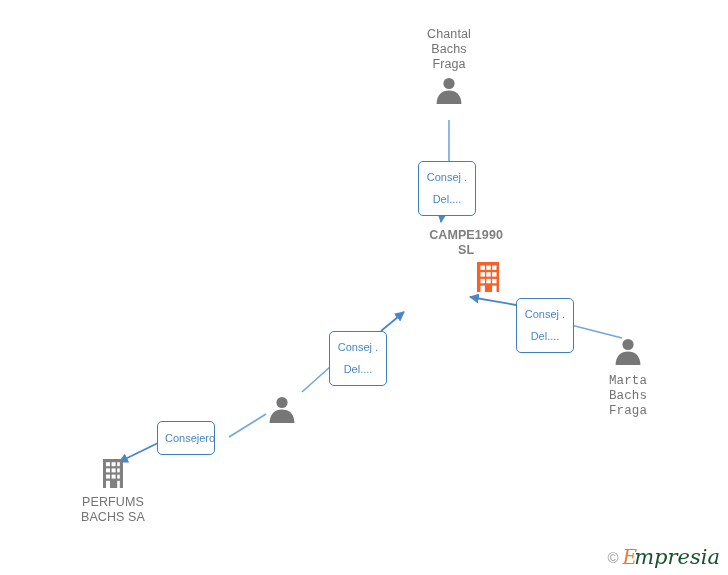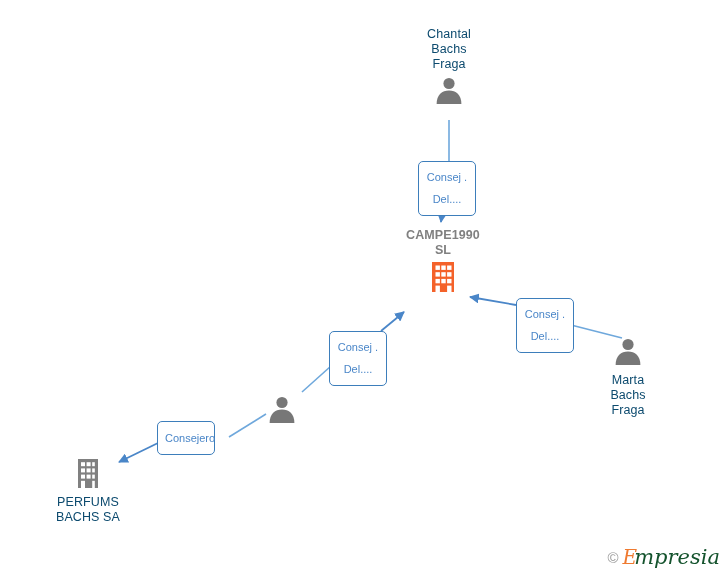--- a/index.html
+++ b/index.html
@@ -30,21 +30,21 @@
     position: absolute;
     display: flex;
     flex-direction: column;
     align-items: center;
     width: 120px;
     z-index: 3;
   }
   .node-label {
     font-size: 12.5px;
     line-height: 15px;
-    color: #0c4a6e;
+    color: #737373;
     text-align: center;
     white-space: pre-line;
     letter-spacing: 0.1px;
   }
   .node-label.company {
     font-weight: bold;
     color: #808080;
   }
   .node-icon {
     display: block;
@@ -132,21 +132,21 @@
 Bachs
 Fraga</div>
     <span class="node-icon">
       <svg width="30" height="30" viewBox="0 0 30 30">
         <circle cx="15" cy="8.5" r="5.6" fill="#777777"></circle>
         <path d="M2.6 29 C2.6 19.6 8.1 15.4 15 15.4 C21.9 15.4 27.4 19.6 27.4 29 Z" fill="#777777"></path>
       </svg>
     </span>
   </div>
 
-  <div class="node label-above" style="left:383px; top:228px;">
+  <div class="node label-above" style="left:383px; top:228px;align-items:flex-end;">
     <div class="node-label company">CAMPE1990
 SL</div>
     <span class="node-icon">
       <svg width="30" height="31" viewBox="0 0 30 31">
         <rect x="4" y="1" width="22" height="30" fill="#f4622a"></rect>
         <g fill="#ffffff">
           <rect x="7.5" y="4.5" width="4.4" height="4.4"></rect>
           <rect x="13.3" y="4.5" width="4.4" height="4.4"></rect>
           <rect x="19.1" y="4.5" width="4.4" height="4.4"></rect>
           <rect x="7.5" y="11.2" width="4.4" height="4.4"></rect>
@@ -155,42 +155,42 @@
           <rect x="7.5" y="17.9" width="4.4" height="4.4"></rect>
           <rect x="13.3" y="17.9" width="4.4" height="4.4"></rect>
           <rect x="19.1" y="17.9" width="4.4" height="4.4"></rect>
           <rect x="7.5" y="24.6" width="4.4" height="6.4"></rect>
           <rect x="19.1" y="24.6" width="4.4" height="6.4"></rect>
         </g>
       </svg>
     </span>
   </div>
 
-  <div class="node label-below" style="left:568px; top:336px;">
+  <div class="node label-below" style="left:568px; top:336px;font-family:Liberation Mono, monospace;">
     <span class="node-icon">
       <svg width="30" height="30" viewBox="0 0 30 30">
         <circle cx="15" cy="8.5" r="5.6" fill="#777777"></circle>
         <path d="M2.6 29 C2.6 19.6 8.1 15.4 15 15.4 C21.9 15.4 27.4 19.6 27.4 29 Z" fill="#777777"></path>
       </svg>
     </span>
     <div class="node-label">Marta
 Bachs
 Fraga</div>
   </div>
 
   <div class="node label-below" style="left:222px; top:394px;">
     <span class="node-icon">
       <svg width="30" height="30" viewBox="0 0 30 30">
         <circle cx="15" cy="8.5" r="5.6" fill="#777777"></circle>
         <path d="M2.6 29 C2.6 19.6 8.1 15.4 15 15.4 C21.9 15.4 27.4 19.6 27.4 29 Z" fill="#777777"></path>
       </svg>
     </span>
   </div>
 
-  <div class="node label-below" style="left:28px; top:458px;">
+  <div class="node label-below" style="left:53px; top:458px;">
     <span class="node-icon">
       <svg width="28" height="30" viewBox="0 0 28 30">
         <rect x="4" y="1" width="20" height="29" fill="#808080"></rect>
         <g fill="#ffffff">
           <rect x="7" y="4.2" width="4" height="4"></rect>
           <rect x="12.6" y="4.2" width="4" height="4"></rect>
           <rect x="18.2" y="4.2" width="2.6" height="4"></rect>
           <rect x="7" y="10.4" width="4" height="4"></rect>
           <rect x="12.6" y="10.4" width="4" height="4"></rect>
           <rect x="18.2" y="10.4" width="2.6" height="4"></rect>

